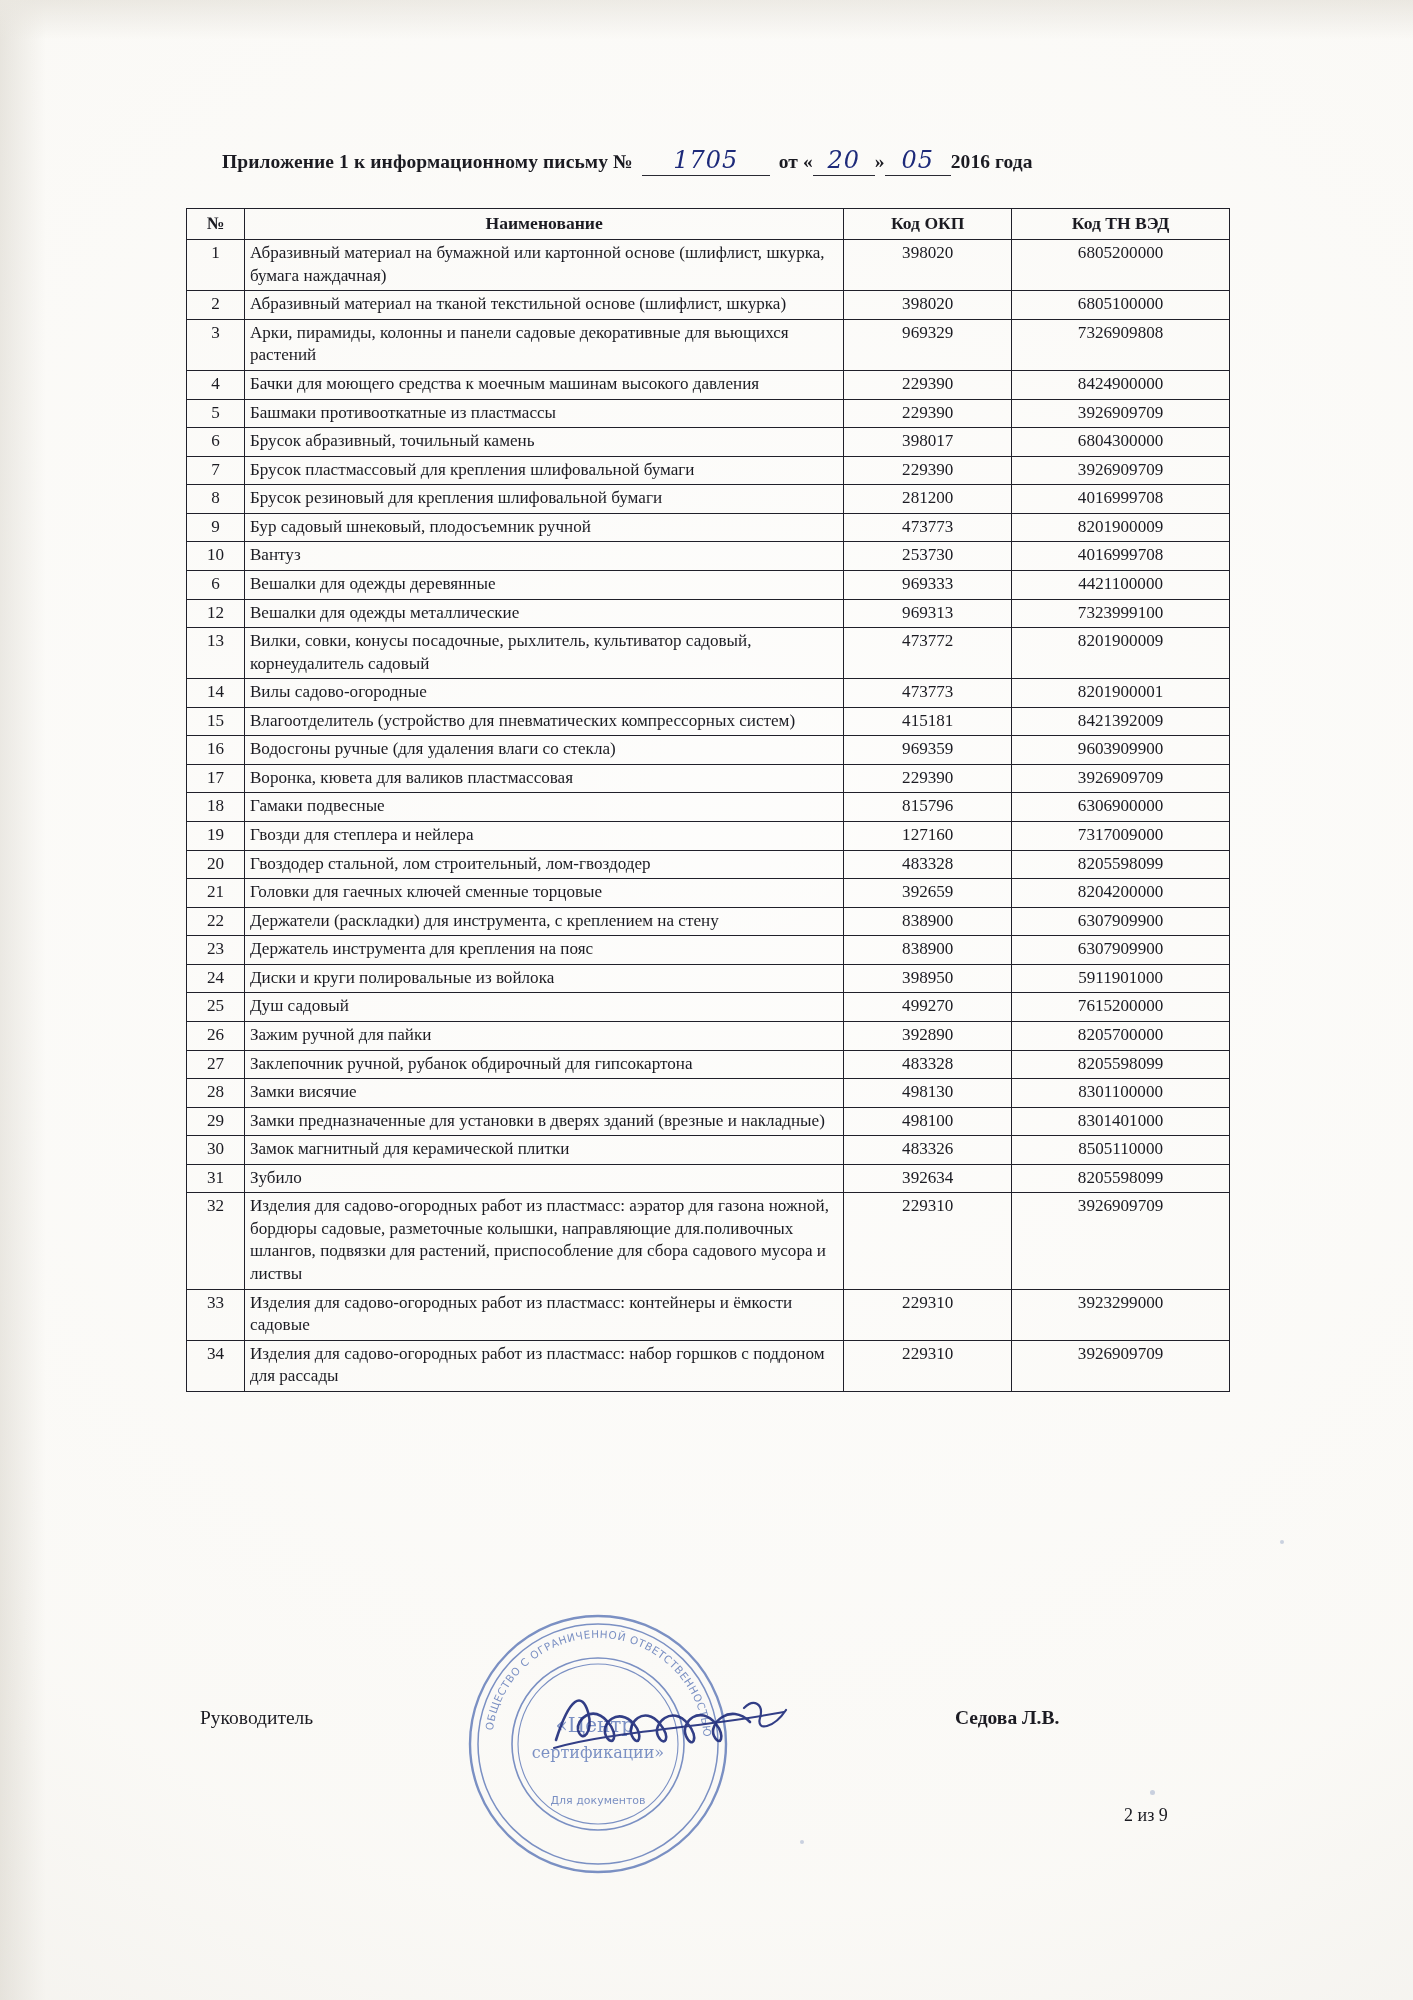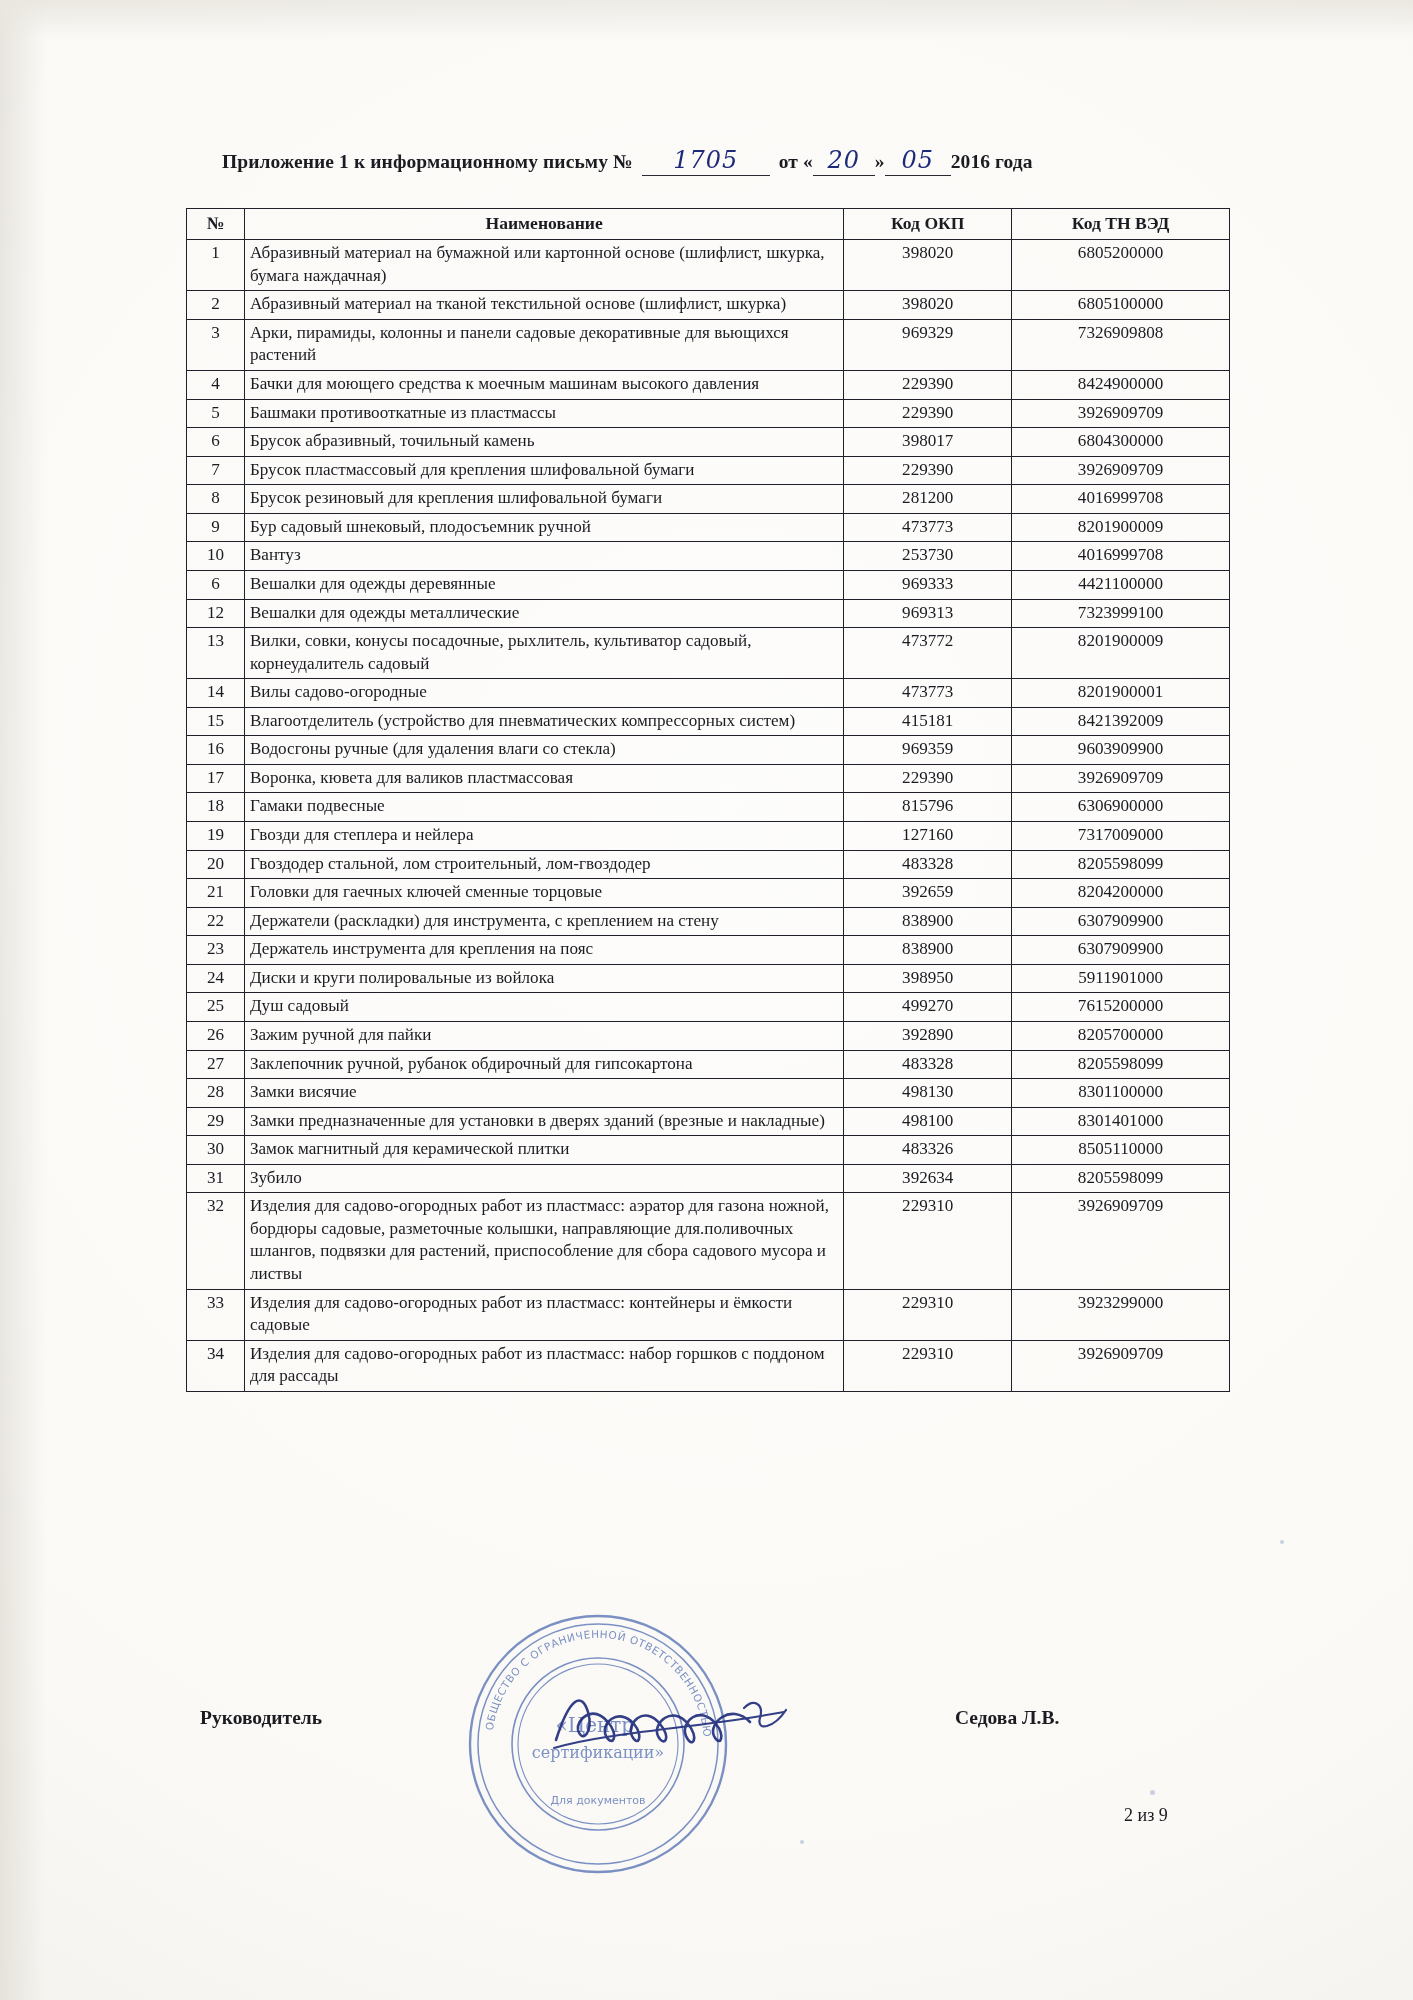--- a/index.html
+++ b/index.html
@@ -107,21 +107,21 @@
   td.name  { text-align: left; }
   td.okp   { text-align: center; }
   td.tnved { text-align: center; }
 
   
   .footer-leader {
     position: absolute;
     left: 200px;
     top: 1707px;
     font-size: 19.5px;
-    font-weight: bold;
+    font-weight: normal;
   }
   .footer-name {
     position: absolute;
     left: 955px;
     top: 1707px;
     font-size: 19.5px;
     font-weight: bold;
   }
   .footer-page {
     position: absolute;

